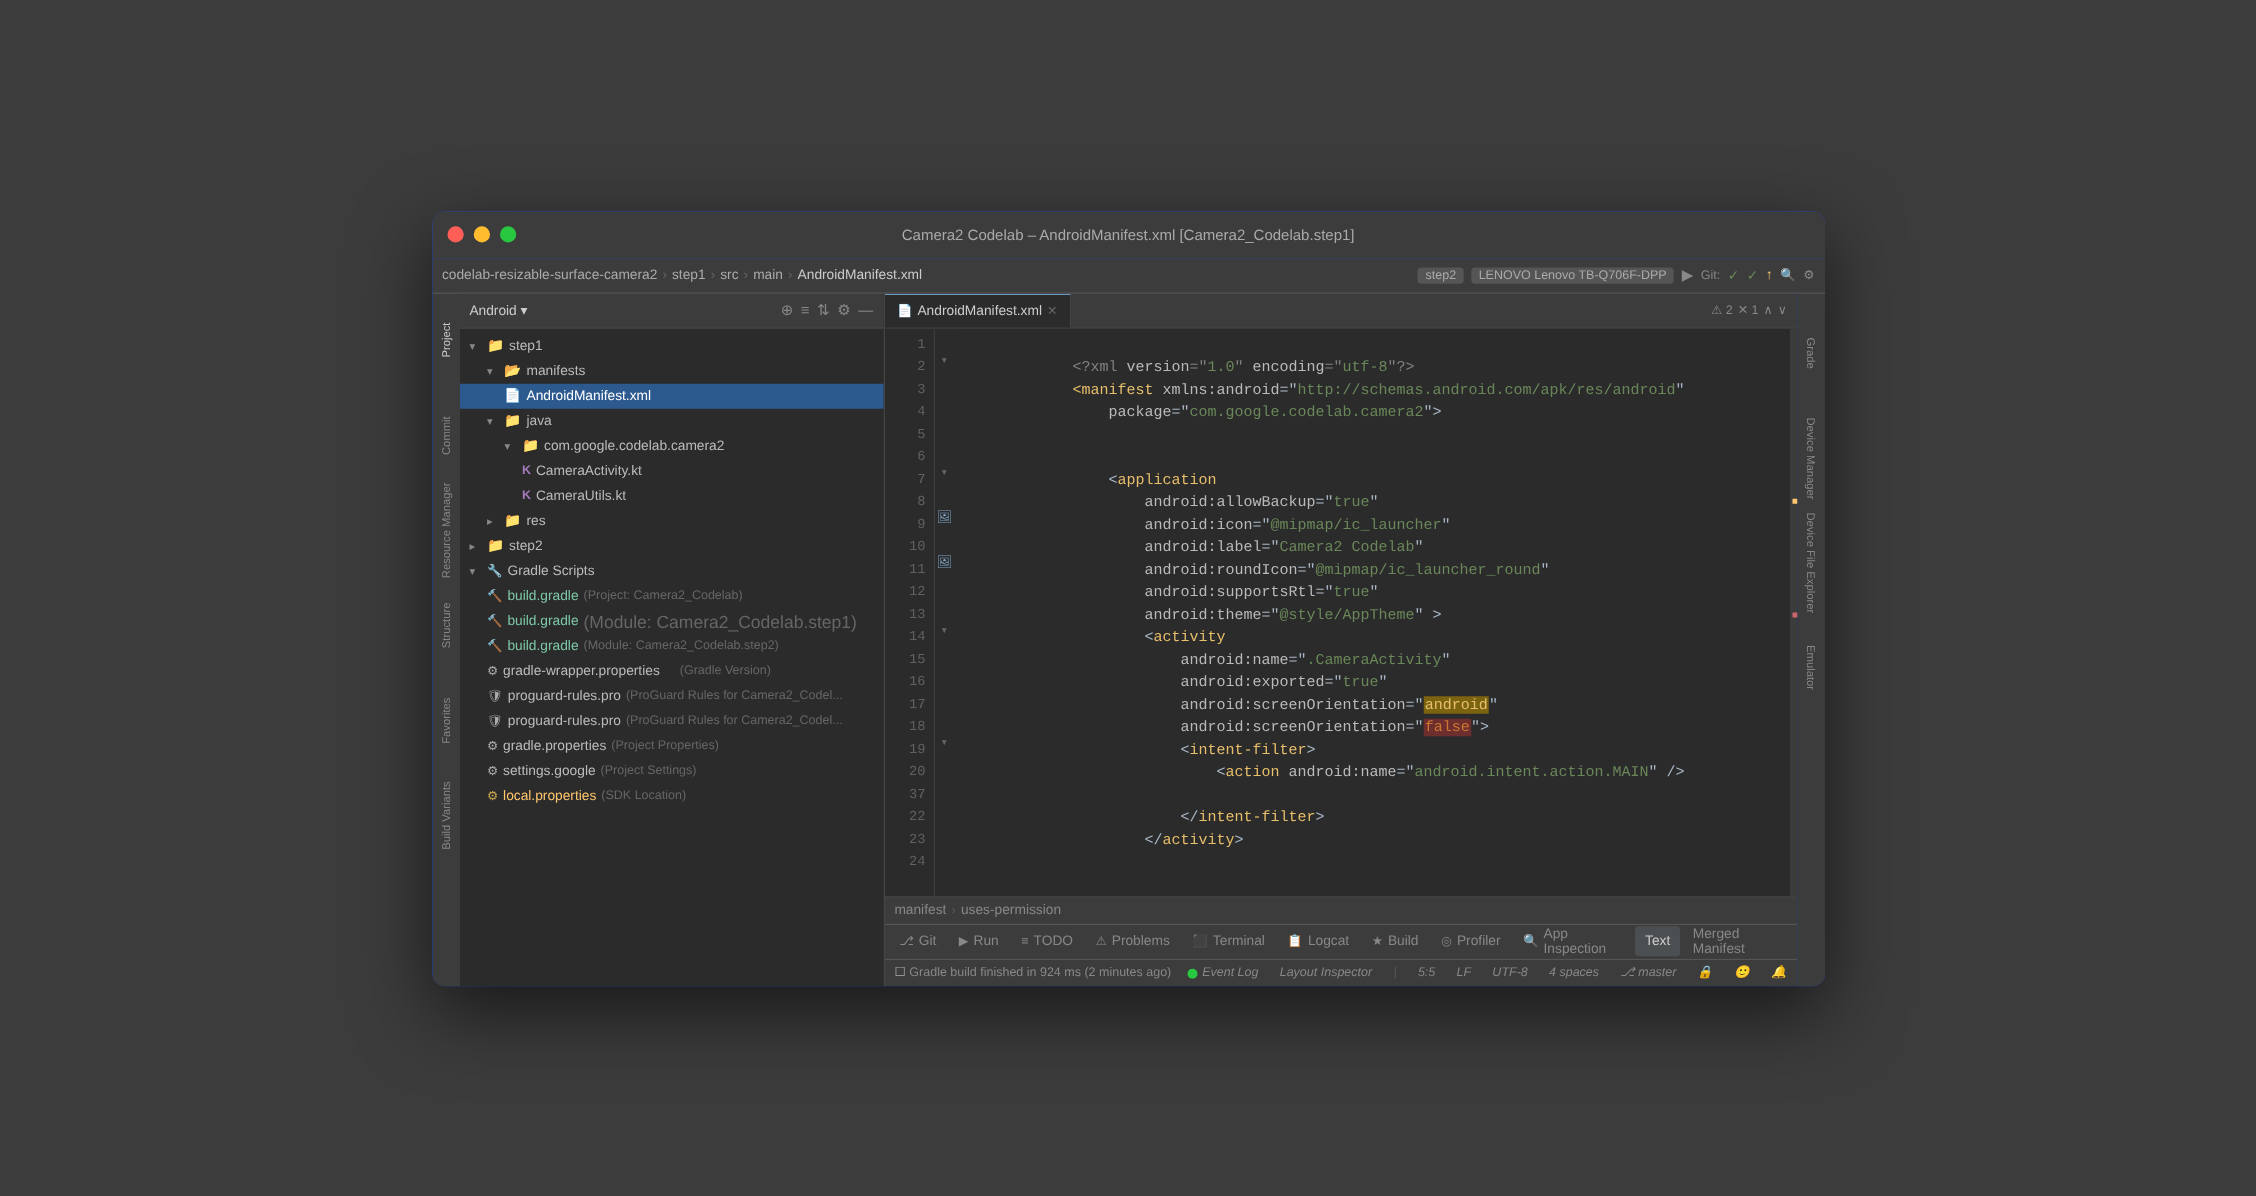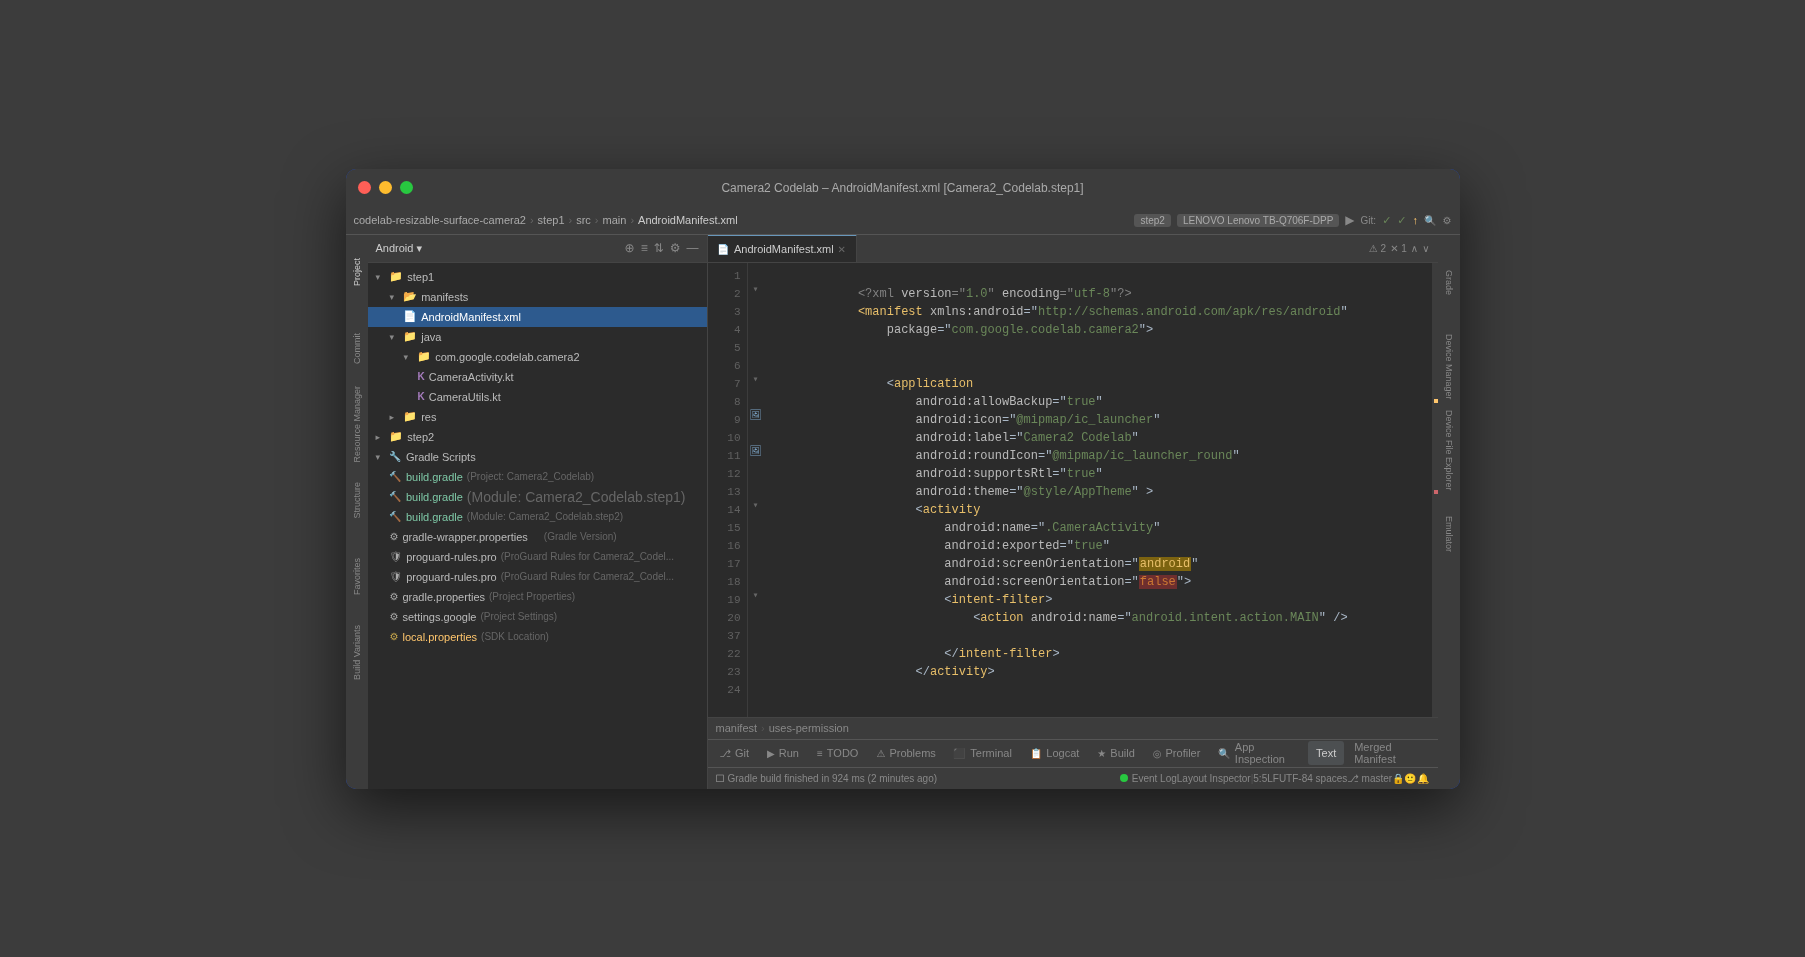--- a/index.html
+++ b/index.html
@@ -302,21 +302,21 @@
       align-items: center;
       padding: 0 8px;
       gap: 8px;
       font-size: 10px;
       color: #888;
       border-top: 1px solid #555;
       flex-shrink: 0;
     }
     .status-item { display: flex; align-items: center; gap: 3px; }
     .status-sep { color: #555; }
-    .status-right { margin-left: auto; display: flex; gap: 0; align-items: flex-end; }
+    .status-right { margin-left: auto; display: flex; gap: 17px; align-items: flex-end; font-style: italic; }
     .event-log-btn {
       display: flex;
       align-items: center;
       gap: 4px;
       color: #888;
       font-size: 10px;
       cursor: pointer;
     }
     .event-log-dot {
       width: 8px;

